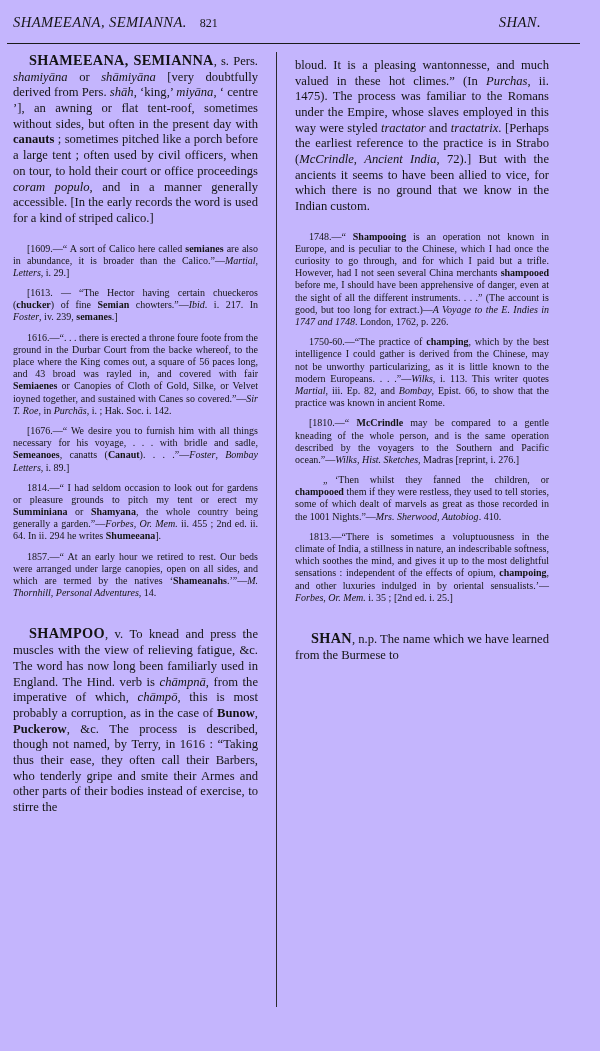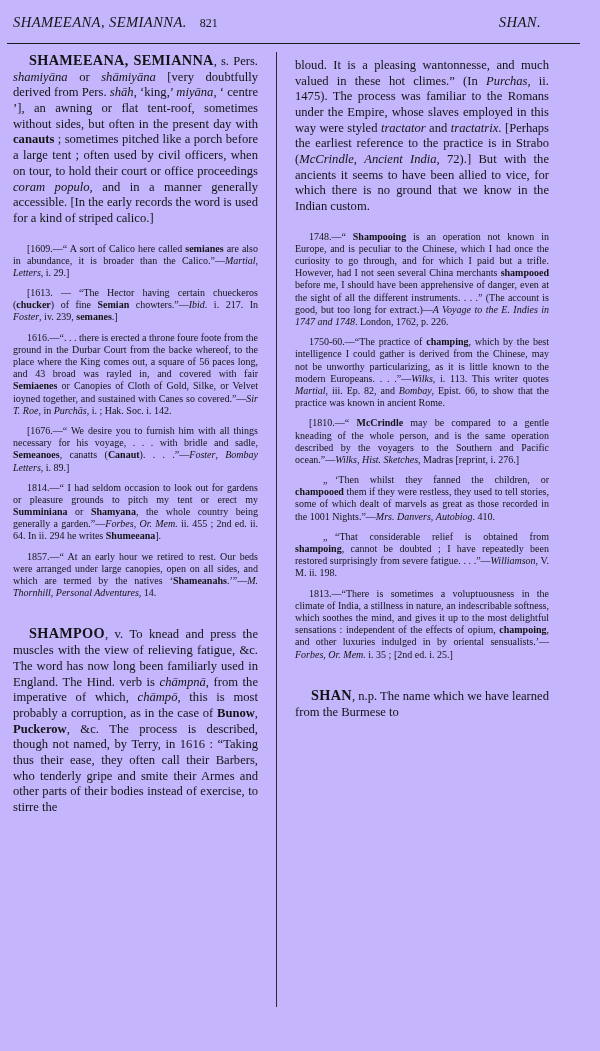--- a/index.html
+++ b/index.html
@@ -148,26 +148,23 @@
 
       <p class="body-para">bloud. It is a pleasing wantonnesse, and much valued in these hot climes.” (In <i>Purchas</i>, ii. 1475). The process was familiar to the Romans under the Empire, whose slaves employed in this way were styled <i>tractator</i> and <i>tractatrix</i>. [Perhaps the earliest reference to the practice is in Strabo (<i>McCrindle</i>, <i>Ancient India</i>, 72).] But with the ancients it seems to have been allied to vice, for which there is no ground that we know in the Indian custom.</p>
 
       <div class="gap-sm"></div>
 
       <p class="quote">1748.—“ <b>Shampooing</b> is an operation not known in Europe, and is peculiar to the Chinese, which I had once the curiosity to go through, and for which I paid but a trifle. However, had I not seen several China merchants <b>shampooed</b> before me, I should have been apprehensive of danger, even at the sight of all the different instruments. . . .” (The account is good, but too long for extract.)—<i>A Voyage to the E. Indies in 1747 and 1748</i>. London, 1762, p. 226.</p>
       <p class="quote">1750-60.—“The practice of <b>champing</b>, which by the best intelligence I could gather is derived from the Chinese, may not be unworthy particularizing, as it is little known to the modern Europeans. . . .”—<i>Wilks</i>, i. 113. This writer quotes <i>Martial</i>, iii. Ep. 82, and <i>Bombay</i>, Epist. 66, to show that the practice was known in ancient Rome.</p>
       <p class="quote">[1810.—“ <b>McCrindle</b> may be compared to a gentle kneading of the whole person, and is the same operation described by the voyagers to the Southern and Pacific ocean.”—<i>Wilks</i>, <i>Hist. Sketches</i>, Madras [reprint, i. 276.]</p>
 
       <p class="quote">
-        <span style="display:inline-block;width:26px">„</span><span>‘Then whilst they fanned the children, or <b>champooed</b> them if they were restless, they used to tell stories, some of which dealt of marvels as great as those recorded in the 1001 Nights.”—<i>Mrs. Danvers</i>, <i>Autobiog</i>. 410.</span>
+        <span style="display:inline-block;width:26px">„</span><span>‘Then whilst they fanned the children, or <b>champooed</b> them if they were restless, they used to tell stories, some of which dealt of marvels as great as those recorded in the 1001 Nights.”—<i>Mrs. Sherwood</i>, <i>Autobiog</i>. 410.</span>
       </p>
 
-      <p class="quote">
-        <span style="display:inline-block;width:26px">„</span><span>“That considerable relief is obtained from <b>shampoing</b>, cannot be doubted ; I have repeatedly been restored surprisingly from severe fatigue. . . .”—<i>Williamson</i>, V. M. ii. 198.</span>
-      </p>
 
       <p class="quote">1813.—“There is sometimes a voluptuousness in the climate of India, a stillness in nature, an indescribable softness, which soothes the mind, and gives it up to the most delightful sensations : independent of the effects of opium, <b>champoing</b>, and other luxuries indulged in by oriental sensualists.’—<i>Forbes</i>, <i>Or. Mem.</i> i. 35 ; [2nd ed. i. 25.]</p>
 
       <div class="gap-lg"></div>
 
       <p class="entry-head">
         <span class="hw"><b>SHAN</b></span><span>, n.p. The name which we have learned from the Burmese to</span>
       </p>
 
     </div>

